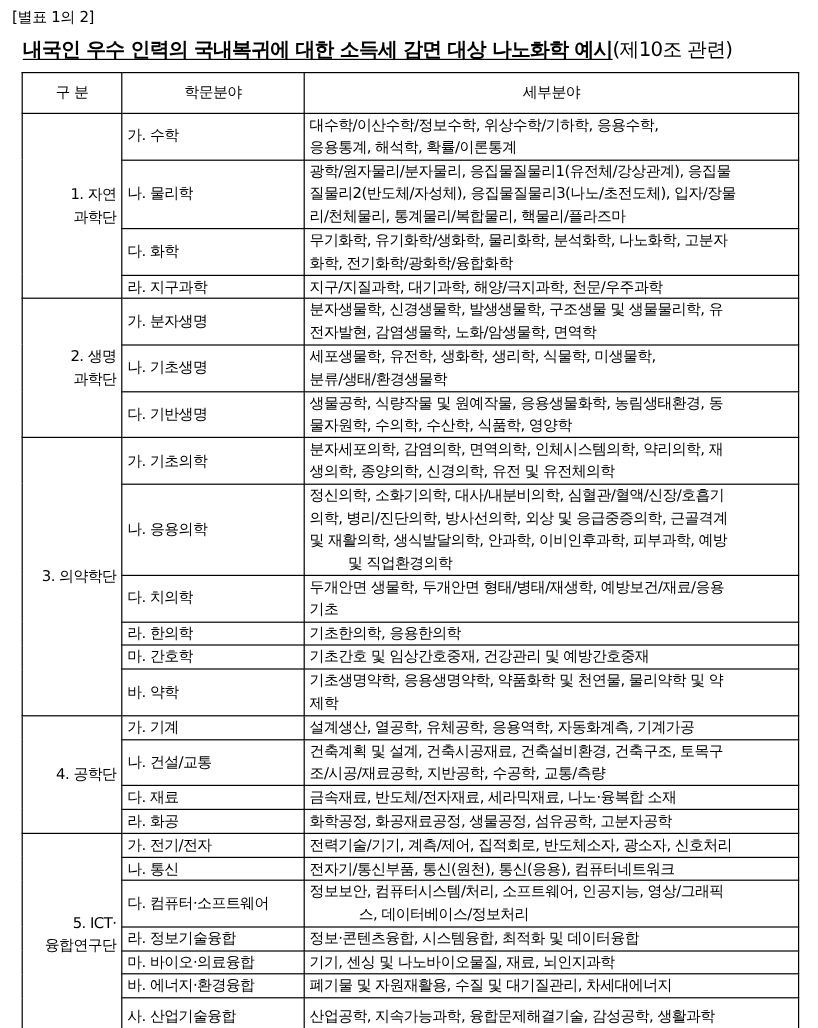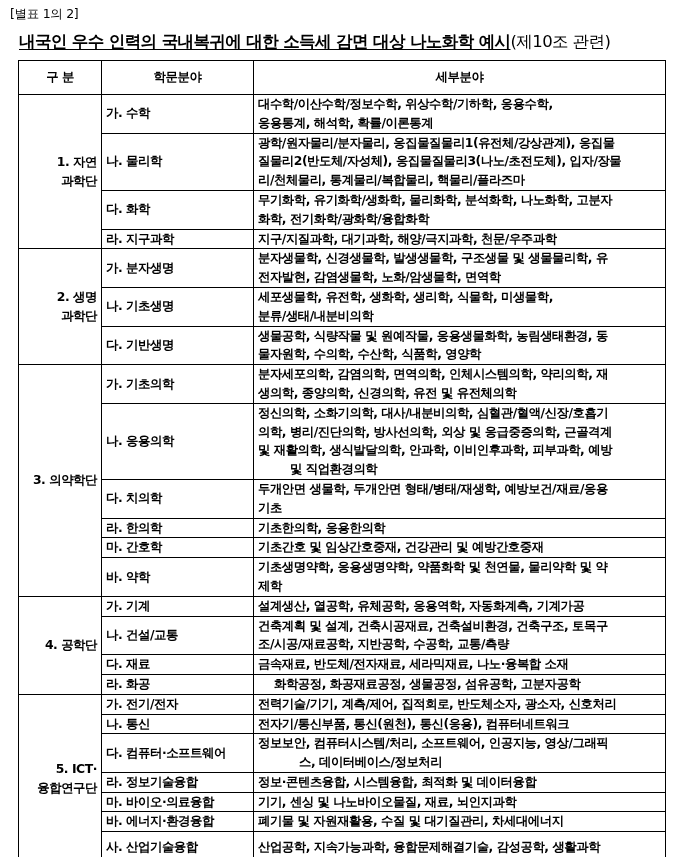--- a/index.html
+++ b/index.html
@@ -22,21 +22,21 @@
     position: absolute; left: 18px; top: 60px;
     width: 647px;
     border-collapse: collapse;
     table-layout: fixed;
     font-size: 12.4px; letter-spacing: -0.45px;
   }
   table.main td, table.main th {
     border: 1px solid #000;
     padding: 0 4px;
     vertical-align: middle;
-    font-weight: bold;
+    font-weight: normal;
     line-height: 18.8px;
   }
   table.main th { height: 33px; text-align: center; }
   col.c1 { width: 83px; }
   col.c2 { width: 152px; }
   col.c3 { width: 412px; }
   td.group { text-align: right; line-height: 22px; }
   td.field { text-align: left; padding-left: 6px; white-space: nowrap; }
   td.detail { text-align: justify; padding-left: 5px; padding-right: 4px; word-break: keep-all; }
   tr.tall td { height: 31px; }
@@ -100,21 +100,21 @@
         <td class="field">가. 분자생명</td>
         <td class="detail">
           <div style="white-space: nowrap; transform-origin: left center; transform: scaleX(0.997519);">분자생물학, 신경생물학, 발생생물학, 구조생물 및 생물물리학, 유</div>
           <div style="white-space: nowrap; transform-origin: left center; transform: scaleX(0.997519);">전자발현, 감염생물학, 노화/암생물학, 면역학</div>
         </td>
       </tr>
       <tr>
         <td class="field">나. 기초생명</td>
         <td class="detail">
           <div style="white-space: nowrap; transform-origin: left center; transform: scaleX(0.997519);">세포생물학, 유전학, 생화학, 생리학, 식물학, 미생물학,</div>
-          <div style="white-space: nowrap; transform-origin: left center; transform: scaleX(0.997519);">분류/생태/내분비의학</div>
+          <div style="white-space: nowrap; transform-origin: left center; transform: scaleX(0.997519);">분류/생태/환경생물학</div>
         </td>
       </tr>
       <tr>
         <td class="field">다. 기반생명</td>
         <td class="detail">
           <div style="white-space: nowrap; transform-origin: left center; transform: scaleX(0.997519);">생물공학, 식량작물 및 원예작물, 응용생물화학, 농림생태환경, 동</div>
           <div style="white-space: nowrap; transform-origin: left center; transform: scaleX(0.997519);">물자원학, 수의학, 수산학, 식품학, 영양학</div>
         </td>
       </tr>
       <tr class="outer-top">
@@ -176,21 +176,21 @@
       </tr>
       <tr>
         <td class="field">다. 재료</td>
         <td class="detail">
           <div style="white-space: nowrap; transform-origin: left center; transform: scaleX(0.997519);">금속재료, 반도체/전자재료, 세라믹재료, 나노·융복합 소재</div>
         </td>
       </tr>
       <tr>
         <td class="field">라. 화공</td>
         <td class="detail">
-          <div style="white-space: nowrap; transform-origin: left center; transform: scaleX(0.997519); margin-left: 16px;">화학공정, 화공재료공정, 생물공정, 섬유공학, 고분자공학</div>
+          <div style="white-space: nowrap; transform-origin: left center; transform: scaleX(0.997519);">화학공정, 화공재료공정, 생물공정, 섬유공학, 고분자공학</div>
         </td>
       </tr>
       <tr class="outer-top">
         <td class="group" rowspan="7"><span>5. ICT·</span><br><span>융합연구단</span></td>
         <td class="field">가. 전기/전자</td>
         <td class="detail">
           <div style="white-space: nowrap; transform-origin: left center; transform: scaleX(0.997519);">전력기술/기기, 계측/제어, 집적회로, 반도체소자, 광소자, 신호처리</div>
         </td>
       </tr>
       <tr>

